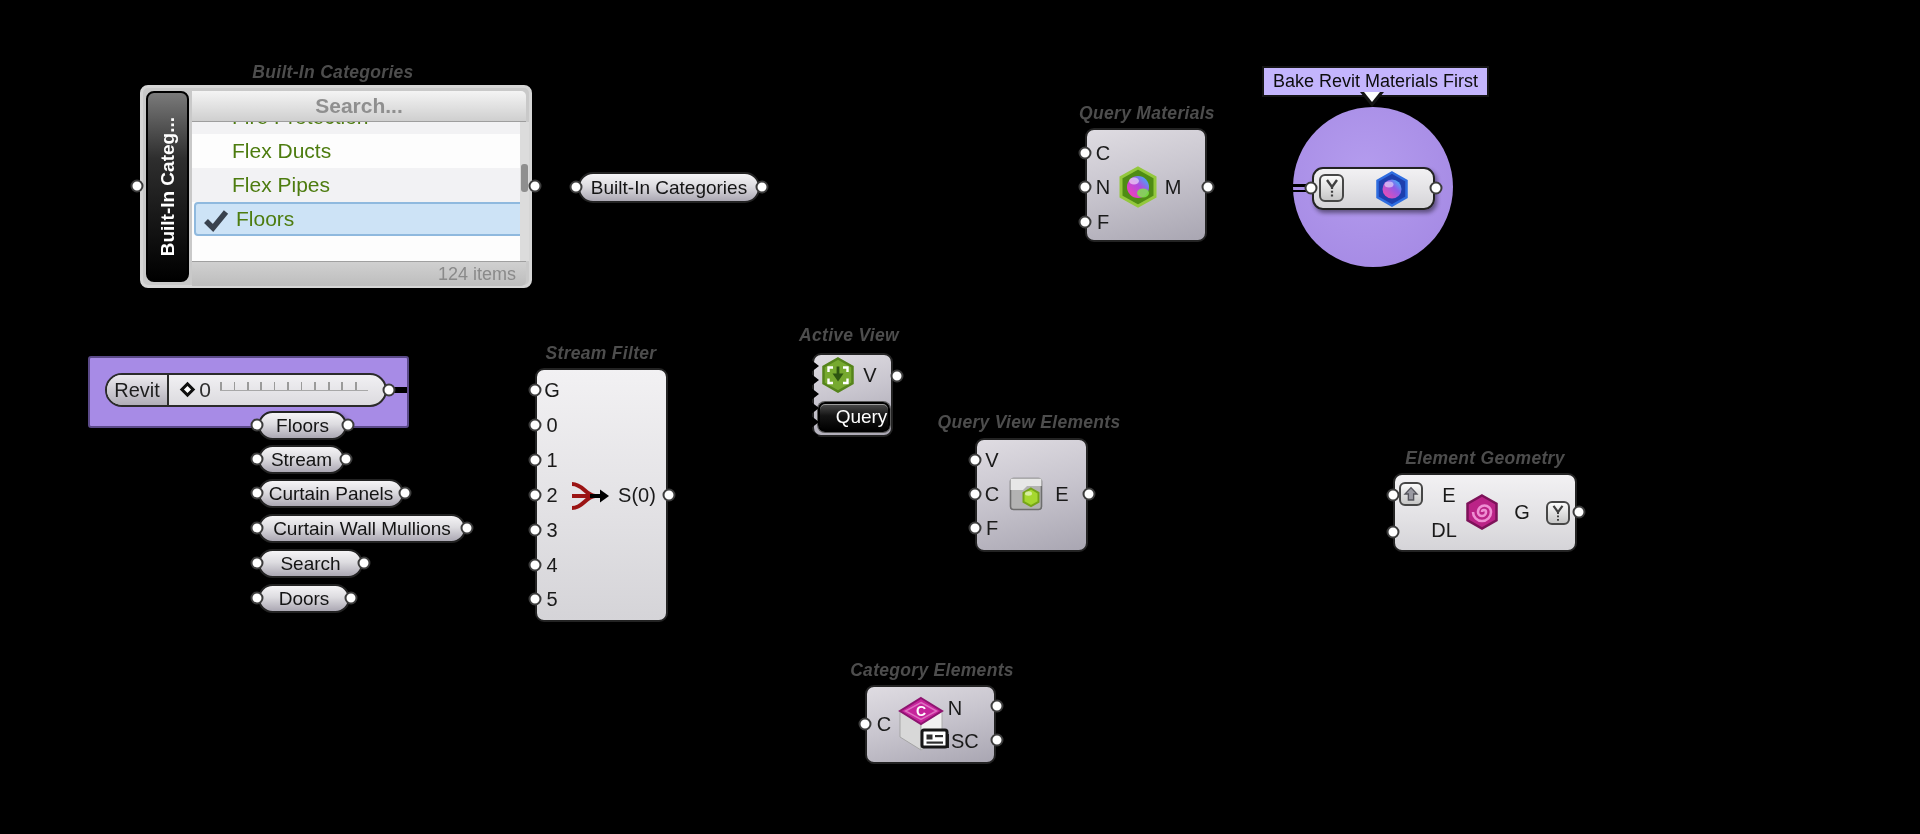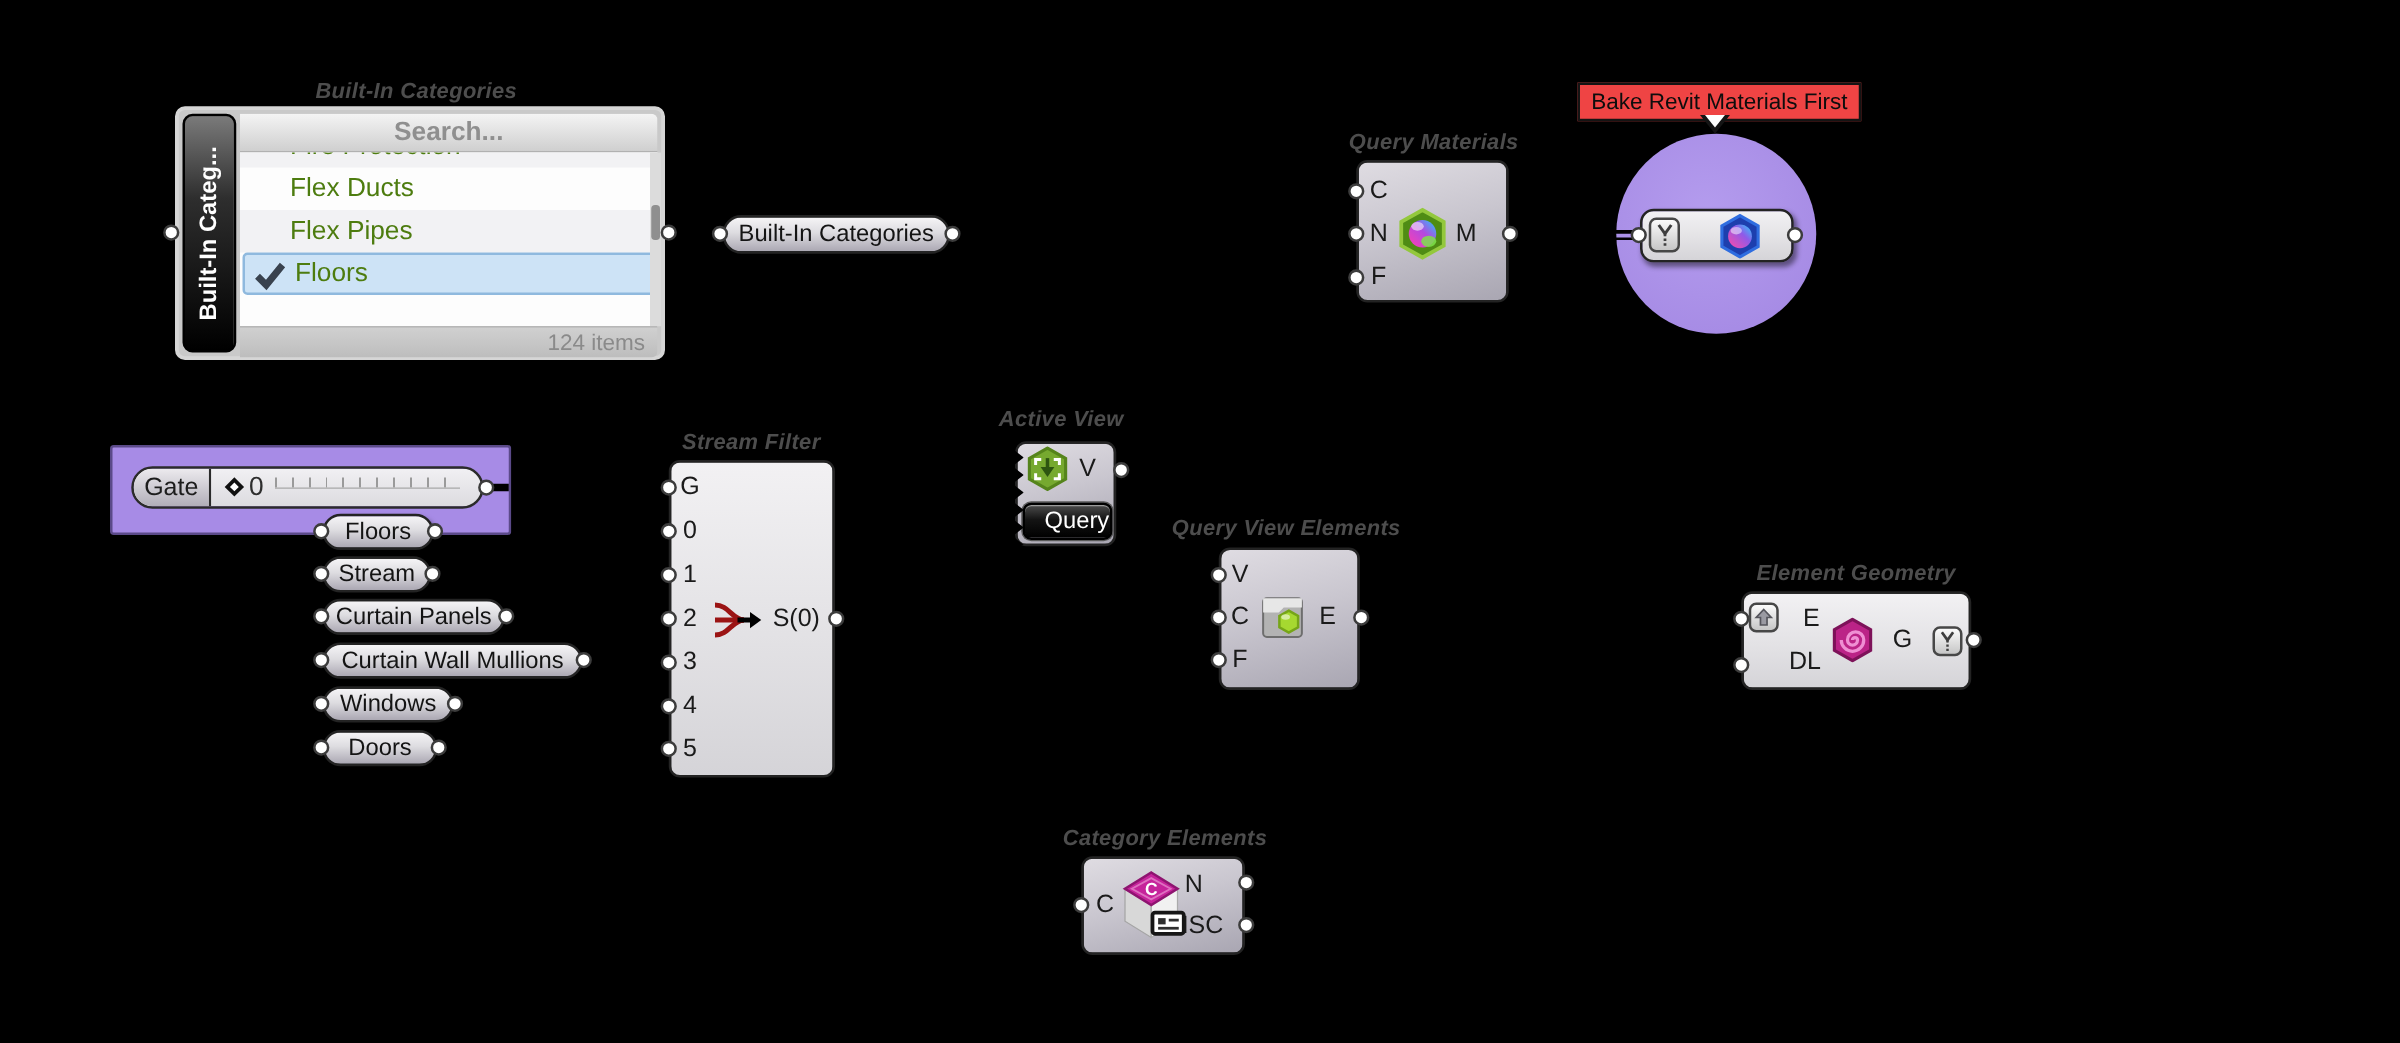--- a/index.html
+++ b/index.html
@@ -61,21 +61,21 @@
          background:repeating-linear-gradient(90deg,#9a9a9a 0 1.5px,transparent 1.5px 13.5px);
          border-bottom:1.5px solid #a8a8a8;}
   
   .mini-btn{position:absolute;border:2px solid #474747;border-radius:6px;z-index:4;
             background:linear-gradient(180deg,#fbfbfb,#c6c6c6);display:flex;align-items:center;
             justify-content:center;box-sizing:border-box;}
   .query-btn{position:absolute;left:818px;top:402px;width:72px;height:30px;border-radius:7px;
              background:linear-gradient(180deg,#4c4c4c 0%,#141414 45%,#000 100%);border:2px solid #000;
              box-shadow:inset 0 1px 0 rgba(255,255,255,.45),0 0 0 1px #5a5a5a;color:#fff;font-size:19px;
              display:flex;align-items:center;justify-content:center;z-index:4;box-sizing:border-box;padding-left:15px;}
-  .tooltip{position:absolute;left:1262px;top:66px;height:27px;background:#ef4444;border:2px solid #141414;
+  .tooltip{position:absolute;left:1262px;top:66px;height:27px;background:#c4b5fd;border:2px solid #141414;
            display:flex;align-items:center;padding:0 9px;font-size:18px;color:#0d0d0d;z-index:6;white-space:nowrap;}
   .tt-tri-b{position:absolute;left:1360px;top:92px;width:0;height:0;z-index:6;
             border-left:12px solid transparent;border-right:12px solid transparent;border-top:15px solid #141414;}
   .tt-tri-w{position:absolute;left:1364px;top:92px;width:0;height:0;z-index:7;
             border-left:8px solid transparent;border-right:8px solid transparent;border-top:10px solid #fff;}
   .mat-label{position:absolute;transform:translateX(-50%);font-style:italic;font-weight:600;
              font-size:21px;color:#3d3d46;z-index:2;}
   svg{display:block;}
   .icon{position:absolute;z-index:4;}
 </style>
@@ -180,21 +180,21 @@
       <polygon points="18,1.5 32.5,9.7 32.5,26.3 18,34.5 3.5,26.3 3.5,9.7" fill="#1d3fae" stroke="#2f6de0" stroke-width="2.5"></polygon>
       <circle cx="18" cy="18" r="9.5" fill="url(#matball)"></circle>
       <ellipse cx="15" cy="13.5" rx="4.5" ry="3" fill="#ffffff" opacity="0.5"></ellipse>
     </svg>
   </span>
   <i class="dot" style="left:1311px;top:188px;"></i>
   <i class="dot" style="left:1436px;top:188px;"></i>
 
   <div class="group-rect"></div>
   <div class="slider">
-    <div class="slider-cap">Gate</div>
+    <div class="slider-cap">Revit</div>
   </div>
   <div class="grip"></div>
   <span class="plabel" style="left:205px;top:390px;font-size:21px;color:#2e2e2e;">0</span>
   <div class="ruler"></div>
   <i class="dot" style="left:389px;top:390px;"></i>
   <div class="wire" style="left:393px;top:387px;width:14px;height:5.5px;"></div>
 
   <div class="capsule" style="left:258px;top:411px;width:89px;height:29px;">
     <span>Floors</span>
   </div>
@@ -213,21 +213,21 @@
   <i class="dot" style="left:257px;top:493px;"></i>
   <i class="dot" style="left:405px;top:493px;"></i>
 
   <div class="capsule" style="left:258px;top:514px;width:208px;height:29px;">
     <span>Curtain Wall Mullions</span>
   </div>
   <i class="dot" style="left:257px;top:528px;"></i>
   <i class="dot" style="left:467px;top:528px;"></i>
 
   <div class="capsule" style="left:258px;top:549px;width:105px;height:29px;">
-    <span>Windows</span>
+    <span>Search</span>
   </div>
   <i class="dot" style="left:257px;top:563px;"></i>
   <i class="dot" style="left:364px;top:563px;"></i>
 
   <div class="capsule" style="left:258px;top:584px;width:92px;height:29px;">
     <span>Doors</span>
   </div>
   <i class="dot" style="left:257px;top:598px;"></i>
   <i class="dot" style="left:351px;top:598px;"></i>
 

